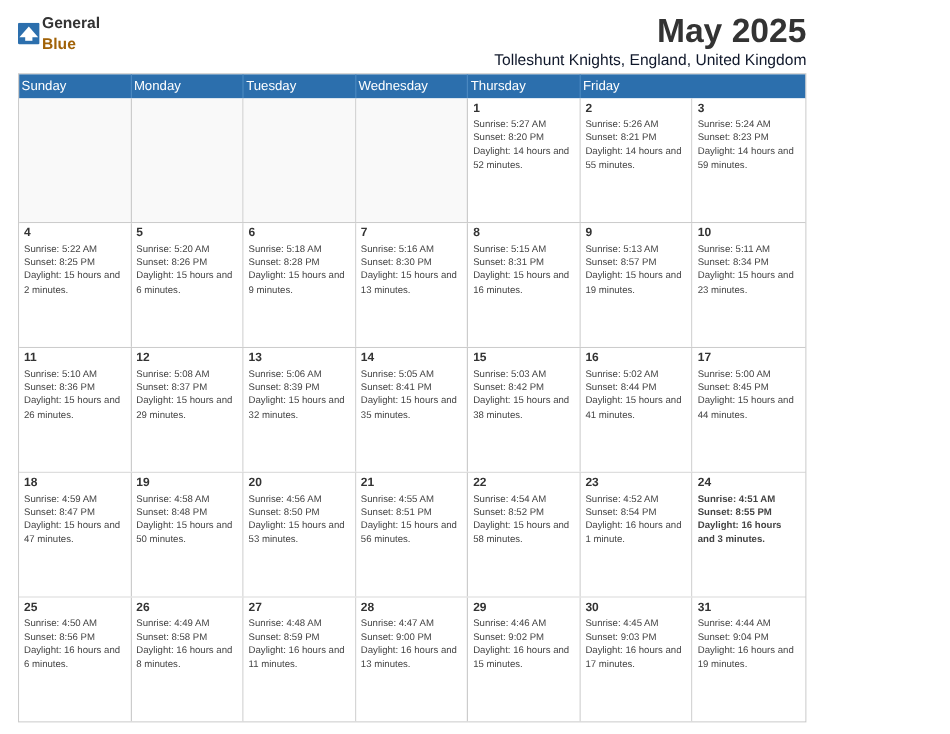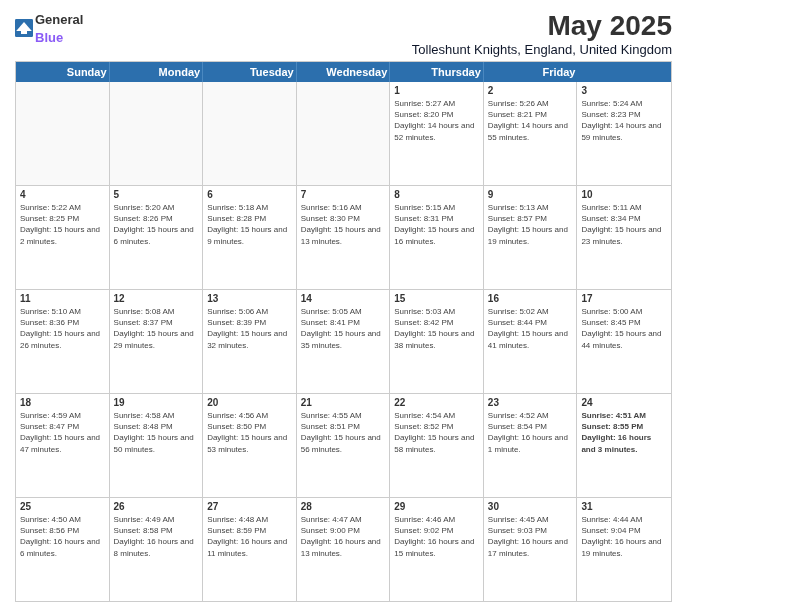--- a/index.html
+++ b/index.html
@@ -52,22 +52,22 @@
       border: 1px solid #ccc;
     }
     .day-headers {
       display: grid;
       grid-template-columns: repeat(7, 1fr);
       background: #2c6fad;
     }
     .day-header {
       color: white;
       font-size: 11px;
-      font-weight: bold;
-      text-align: right;
+      font-weight: normal;
+      text-align: left;
       padding: 4px 2px;
       border-right: 1px solid #4a88c0;
     }
     .day-header:last-child {
       border-right: none;
     }
     .calendar-body {
       flex: 1;
       display: flex;
       flex-direction: column;
@@ -114,21 +114,21 @@
 <div class="page">
   <div class="header">
     <div class="logo">
       <svg class="logo-icon" viewBox="0 0 30 30">
         <rect x="0" y="0" width="30" height="30" fill="#2c6fad" rx="2"></rect>
         <polygon points="15,5 28,20 2,20" fill="white"></polygon>
         <rect x="10" y="18" width="10" height="7" fill="white"></rect>
       </svg>
       <div>
         <span style="font-size:13px;font-weight:bold;color:#333;">General</span><br>
-        <span style="font-size:13px;font-weight:bold;color:#8b5cf6;">Blue</span>
+        <span style="font-size:13px;font-weight:bold;color:#a16207;">Blue</span>
       </div>
     </div>
     <div class="title-block">
       <div class="month-title">May 2025</div>
       <div class="subtitle">Tolleshunt Knights, England, United Kingdom</div>
     </div>
   </div>
 
   <div class="calendar">
     <div class="day-headers">

